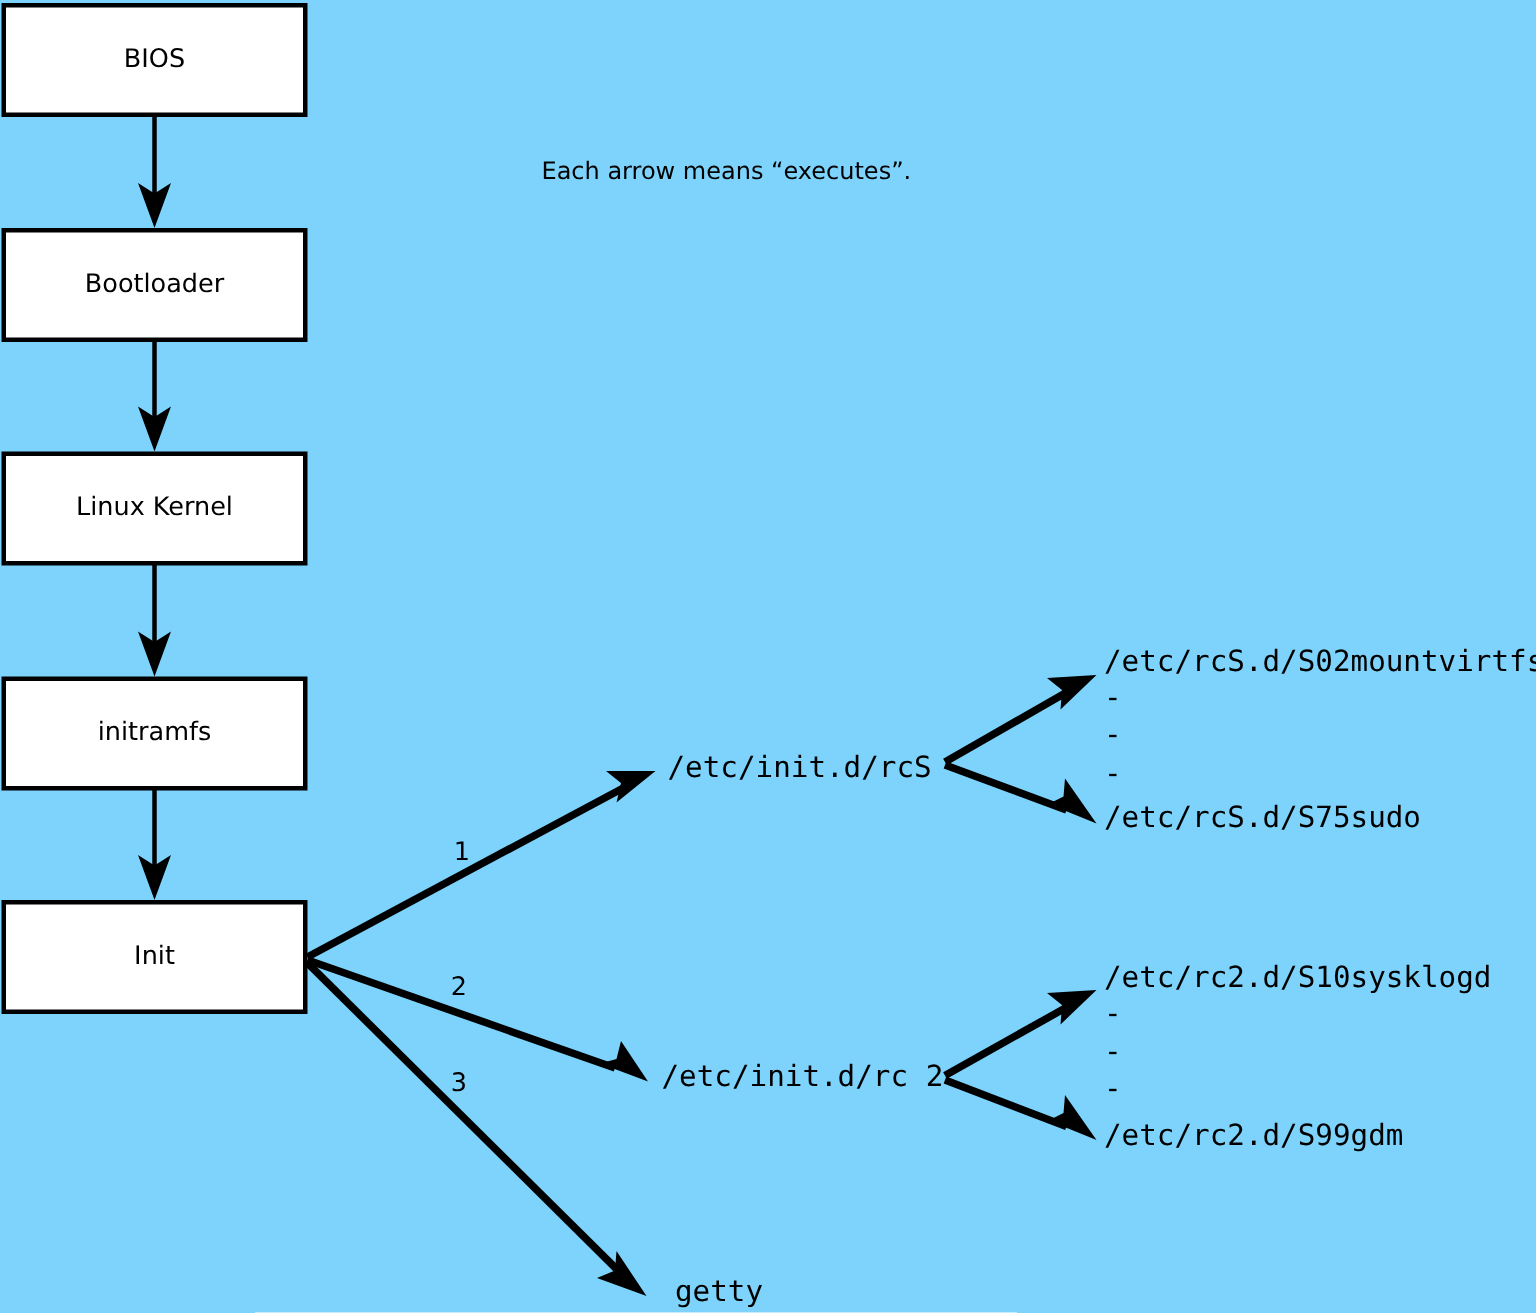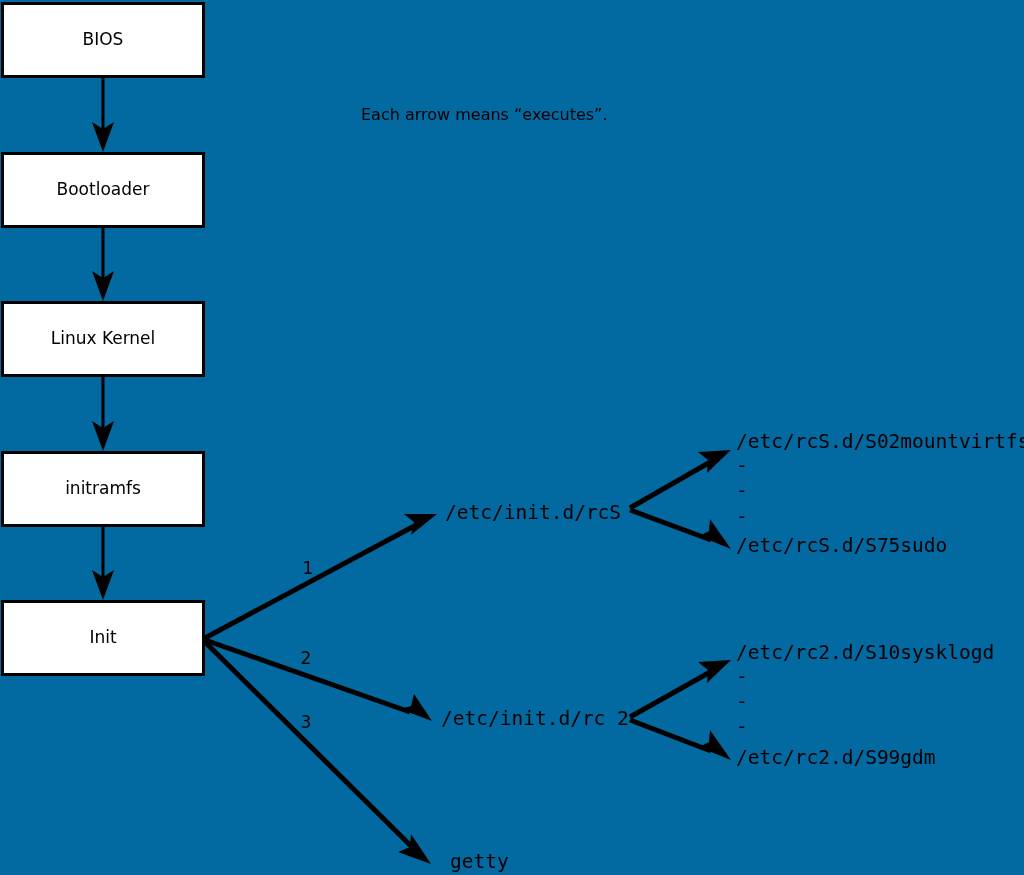--- a/index.html
+++ b/index.html
@@ -4,21 +4,21 @@
 <style>
   html, body {
     margin: 0;
     padding: 0;
     background: #ffffff;
   }
   #canvas {
     position: relative;
     width: 1024px;
     height: 875px;
-    background: #0369a1;
+    background: #7dd3fc;
     overflow: hidden;
   }
   svg#diagram {
     position: absolute;
     left: 0;
     top: 0;
     width: 1024px;
     height: 875px;
   }
   .box-rect {

